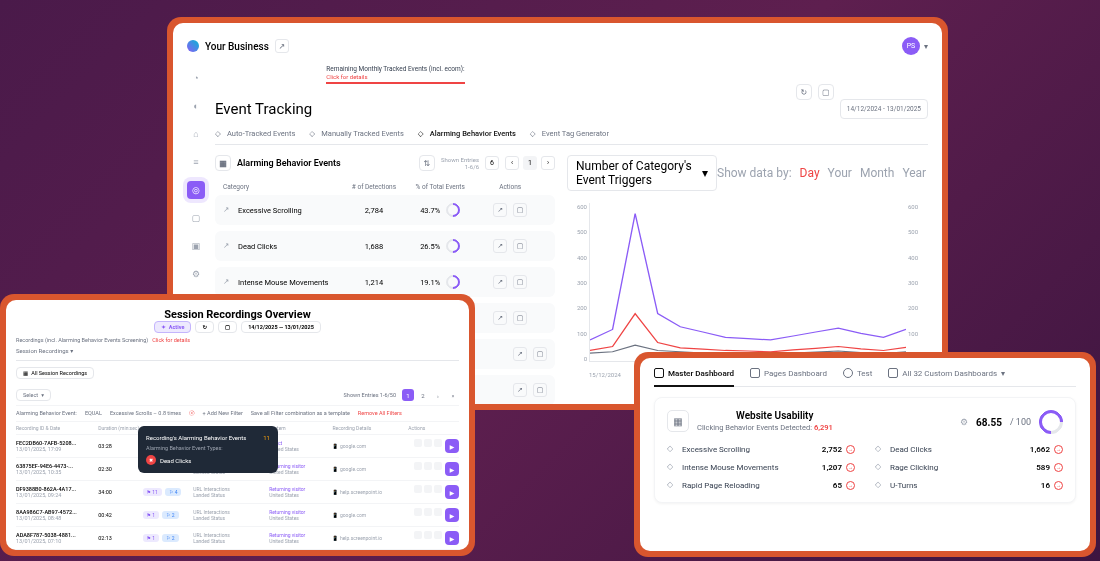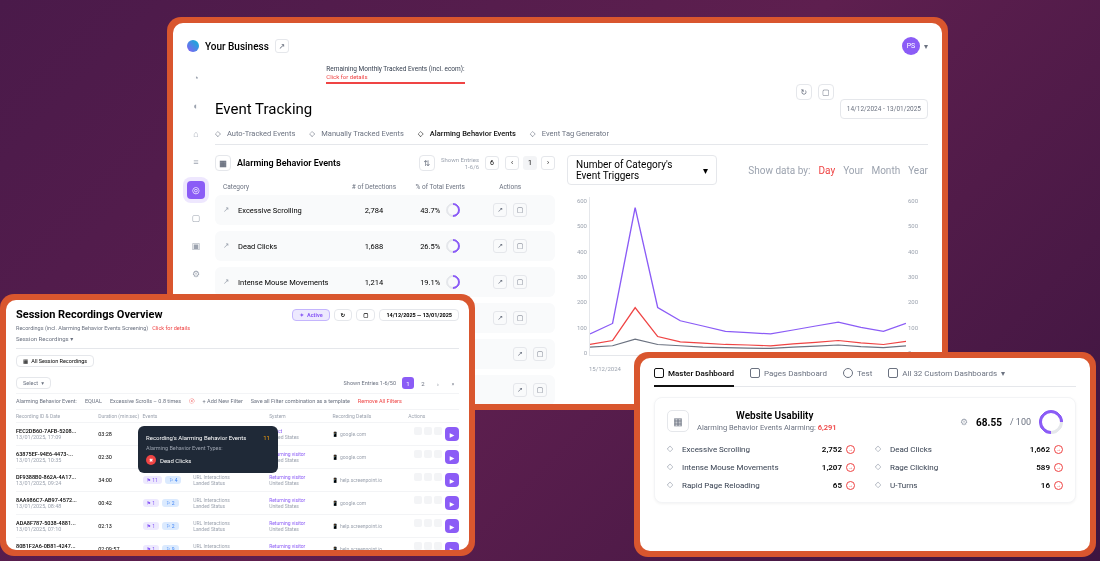--- a/index.html
+++ b/index.html
@@ -42,34 +42,34 @@
 .row { display:grid; grid-template-columns:1.6fr .9fr .9fr 1fr; align-items:center; background:#f9fafb; border-radius:6px; padding:8px; margin-bottom:6px; font-size:7.5px; }
 .cat { display:flex; align-items:center; gap:5px; }
 .cat .dot { width:4px; height:4px; border-radius:50%; }
 .cat .ci { width:10px; height:10px; color:#9ca3af; }
 .num { text-align:center; }
 .pct { display:flex; align-items:center; gap:6px; justify-content:center; }
 .ring { width:14px; height:14px; border-radius:50%; border:2px solid #e5e7eb; border-top-color:#8b5cf6; border-right-color:#8b5cf6; transform:rotate(45deg); }
 .actions { display:flex; gap:6px; justify-content:center; }
 .act-btn { width:14px; height:14px; border:1px solid #e5e7eb; border-radius:3px; display:flex; align-items:center; justify-content:center; font-size:7px; color:#6b7280; }
 .chart-section { flex:1; }
-.chart-head { display:flex; justify-content:space-between; align-items:center; font-size:10px; margin-bottom:12px; }
+.chart-head { display:flex; align-items:center; font-size:12px; margin-bottom:12px; }
 .sel { border:1px solid #e5e7eb; border-radius:4px; padding:3px 8px; display:flex; align-items:center; gap:6px; width:150px; justify-content:space-between; }
 .granularity { display:flex; gap:8px; align-items:center; color:#9ca3af; }
 .gran-opt.active { color:#ef4444; }
 .chart-body { position:relative; height:175px; }
 .y-axis { position:absolute; left:0; top:0; bottom:16px; width:20px; display:flex; flex-direction:column; justify-content:space-between; font-size:6px; color:#9ca3af; text-align:right; }
 .y-axis-r { position:absolute; right:0; top:0; bottom:16px; width:20px; display:flex; flex-direction:column; justify-content:space-between; font-size:6px; color:#9ca3af; }
 .plot { position:absolute; left:22px; right:22px; top:0; bottom:16px; border-left:1px solid #e5e7eb; border-bottom:1px solid #e5e7eb; }
 .plot svg { width:100%; height:100%; }
 .x-lbl { position:absolute; bottom:0; left:22px; font-size:6px; color:#9ca3af; }
 
 .session-panel { top:294px; left:0; width:475px; height:262px; }
 .session-inner { background:#fff; border-radius:10px; width:100%; height:100%; padding:8px 10px; font-size:7px; overflow:hidden; }
-.sess-title { font-size:11px; font-weight:700; margin-bottom:4px; display:flex; align-items:center; justify-content:space-between; }
+.sess-title { font-size:11px; font-weight:700; margin-bottom:4px; display:flex; align-items:center; justify-content:space-between;flex-direction:column; }
 .sess-sub { font-size:5.5px; color:#6b7280; display:flex; gap:4px; }
 .sess-tabs { font-size:6px; color:#6b7280; padding:4px 0 6px; border-bottom:1px solid #e5e7eb; }
 .sess-filter-bar { display:flex; align-items:center; justify-content:space-between; padding:6px 0; }
 .sess-btn { border:1px solid #e5e7eb; border-radius:4px; padding:2px 6px; font-size:5.5px; display:flex; align-items:center; gap:3px; }
 .active-pill { background:#ede9fe; color:#8b5cf6; border-color:#c4b5fd; }
 .filter-chips { display:flex; gap:8px; font-size:5.5px; padding:4px 0; color:#6b7280; border-top:1px solid #f3f4f6; border-bottom:1px solid #f3f4f6; }
 .chip-red { color:#ef4444; }
 .sess-table-head { font-size:5.5px; color:#6b7280; padding:4px 0; display:flex; justify-content:space-between; align-items:center; }
 .sess-pager { display:flex; gap:3px; align-items:center; }
 .sess-pg { width:12px; height:12px; border-radius:3px; font-size:6px; display:flex; align-items:center; justify-content:center; }
@@ -563,21 +563,21 @@
           <span>Test</span>
         </span>
     <span class="dtab"><span class="dti"></span><span>All 32 Custom Dashboards</span> ▾</span>
   </div>
   <div class="dash-card">
     <div class="dash-card-head">
       <div style="display:flex;gap:8px">
         <span class="card-icon">▦</span>
         <div>
           <div class="dash-card-title">Website Usability</div>
-          <div class="dash-sub"><span>Alarming Behavior Events Alarming:</span> <span class="hl">6,291</span></div>
+          <div class="dash-sub"><span>Clicking Behavior Events Detected:</span> <span class="hl">6,291</span></div>
         </div>
       </div>
       <div class="score">
         <span class="gear">⚙</span>
         <span class="score-txt">68.55</span>
         <span class="score-max">/ 100</span>
         <span class="donut"></span>
       </div>
     </div>
     <div class="metric-grid" id="metric-grid">

